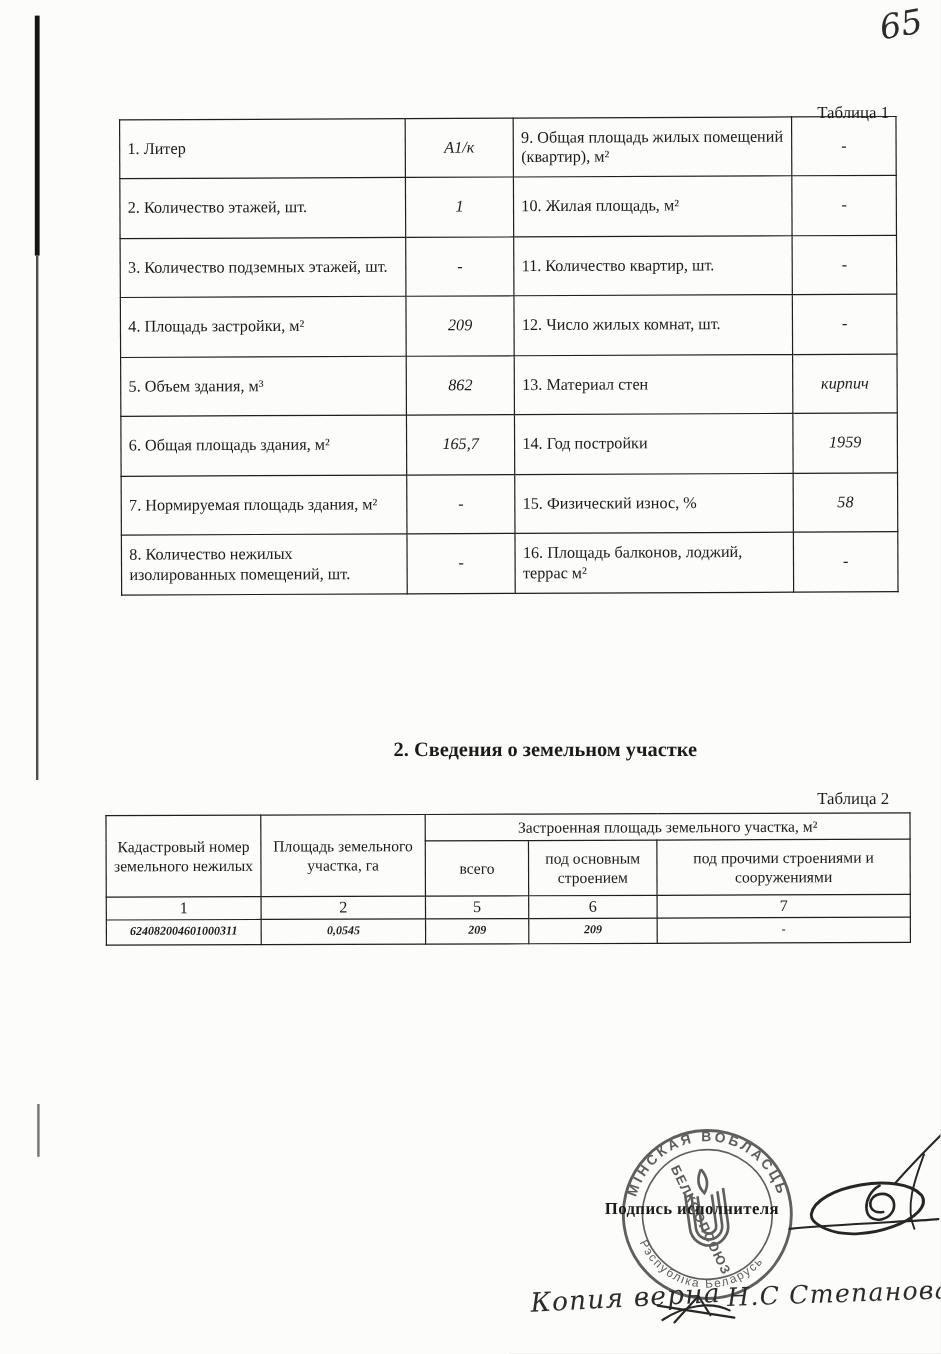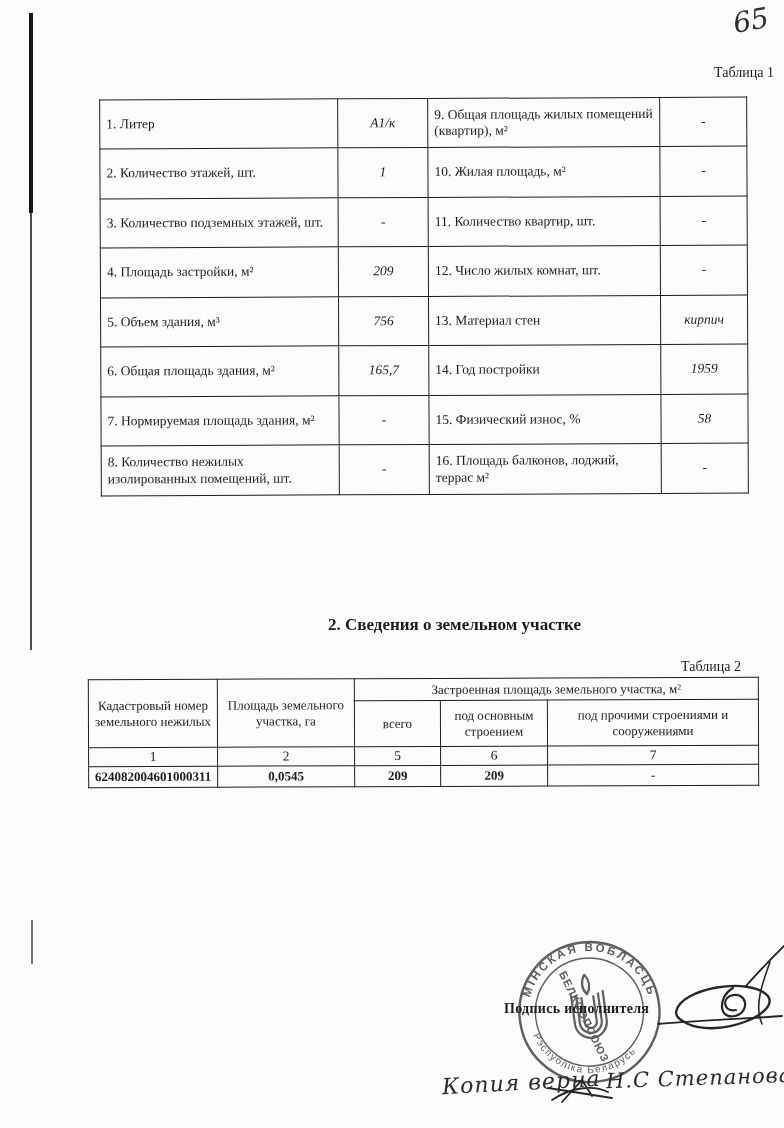--- a/index.html
+++ b/index.html
@@ -14,36 +14,36 @@
   .bind-seg.s2{left:30px;top:213px;width:2px;height:437px;background:#2e2e2e;opacity:.85;}
   .bind-seg.s3{left:31px;top:920px;width:2px;height:44px;background:#3c3c3c;opacity:.7;}
 
   .hand{position:absolute;font-style:italic;color:#2b2b2b;font-family:"DejaVu Serif",serif;white-space:nowrap;}
   .page-num{left:733px;top:4px;font-size:28px;transform:rotate(-10deg);font-weight:500;}
 
   .sec-title{position:absolute;font-weight:bold;font-size:17px;white-space:nowrap;margin:0;}
   .title1{left:285px;top:33px;}
   .title2{left:328px;top:615px;}
   .tbl-label{position:absolute;font-size:14px;white-space:nowrap;}
-  .t1label{left:681px;top:65px;margin-left:33px;}
+  .t1label{left:681px;top:87px;}
   .t2label{left:681px;top:659px;}
 
   table{border-collapse:collapse;table-layout:fixed;position:absolute;background:transparent;}
   td{border:1.6px solid #1f1f1f;vertical-align:middle;overflow:hidden;}
 
   .table1{left:100px;top:98px;width:647px;transform:rotate(-0.25deg);}
   .table1 td{font-size:13.5px;line-height:1.22;}
   .table1 td.lbl{padding:2px 3px 2px 6px;text-align:left;}
   .table1 td.val{text-align:center;font-style:italic;padding:16px;}
 
   .table2{left:88px;top:678px;width:670px;transform:rotate(-0.2deg);}
   .table2 td{font-size:13px;line-height:1.18;text-align:center;padding:1px 3px;}
   .table2 td.hdr{vertical-align:middle;}
   .table2 td.num{font-size:13.5px;}
-  .table2 td.dat{font-weight:600;font-size:13px;}
+  .table2 td.dat{font-style:italic;font-weight:600;font-size:10px;}
 
   .sig-label{position:absolute;left:504px;top:1001px;font-weight:bold;font-size:14px;letter-spacing:.3px;white-space:nowrap;z-index:3;}
   .copy-note{left:442px;top:1070px;font-size:22px;transform:rotate(-3deg);letter-spacing:1px;z-index:4;}
   .signed-name{left:606px;top:1066px;font-size:21px;transform:rotate(-2deg);letter-spacing:1px;z-index:4;}
 
   .stamp-wrap{position:absolute;left:500px;top:932px;width:180px;height:168px;z-index:2;}
   .ink{stroke:#3d3d3d;fill:none;}
   .ink-txt{fill:#3a3a3a;font-family:"Liberation Sans",sans-serif;}
 
   .sig-overlay{position:absolute;left:430px;top:940px;width:354px;height:185px;z-index:5;pointer-events:none;}
@@ -88,21 +88,21 @@
       <td class="val">-</td>
     </tr>
     <tr style="height:37px">
       <td class="lbl">4. Площадь застройки, м²</td>
       <td class="val">209</td>
       <td class="lbl">12. Число жилых комнат, шт.</td>
       <td class="val">-</td>
     </tr>
     <tr style="height:38px">
       <td class="lbl">5. Объем здания, м³</td>
-      <td class="val">756</td>
+      <td class="val">862</td>
       <td class="lbl">13. Материал стен</td>
       <td class="val">кирпич</td>
     </tr>
     <tr style="height:36px">
       <td class="lbl">6. Общая площадь здания, м²</td>
       <td class="val">165,7</td>
       <td class="lbl">14. Год постройки</td>
       <td class="val">1959</td>
     </tr>
     <tr style="height:38px">

